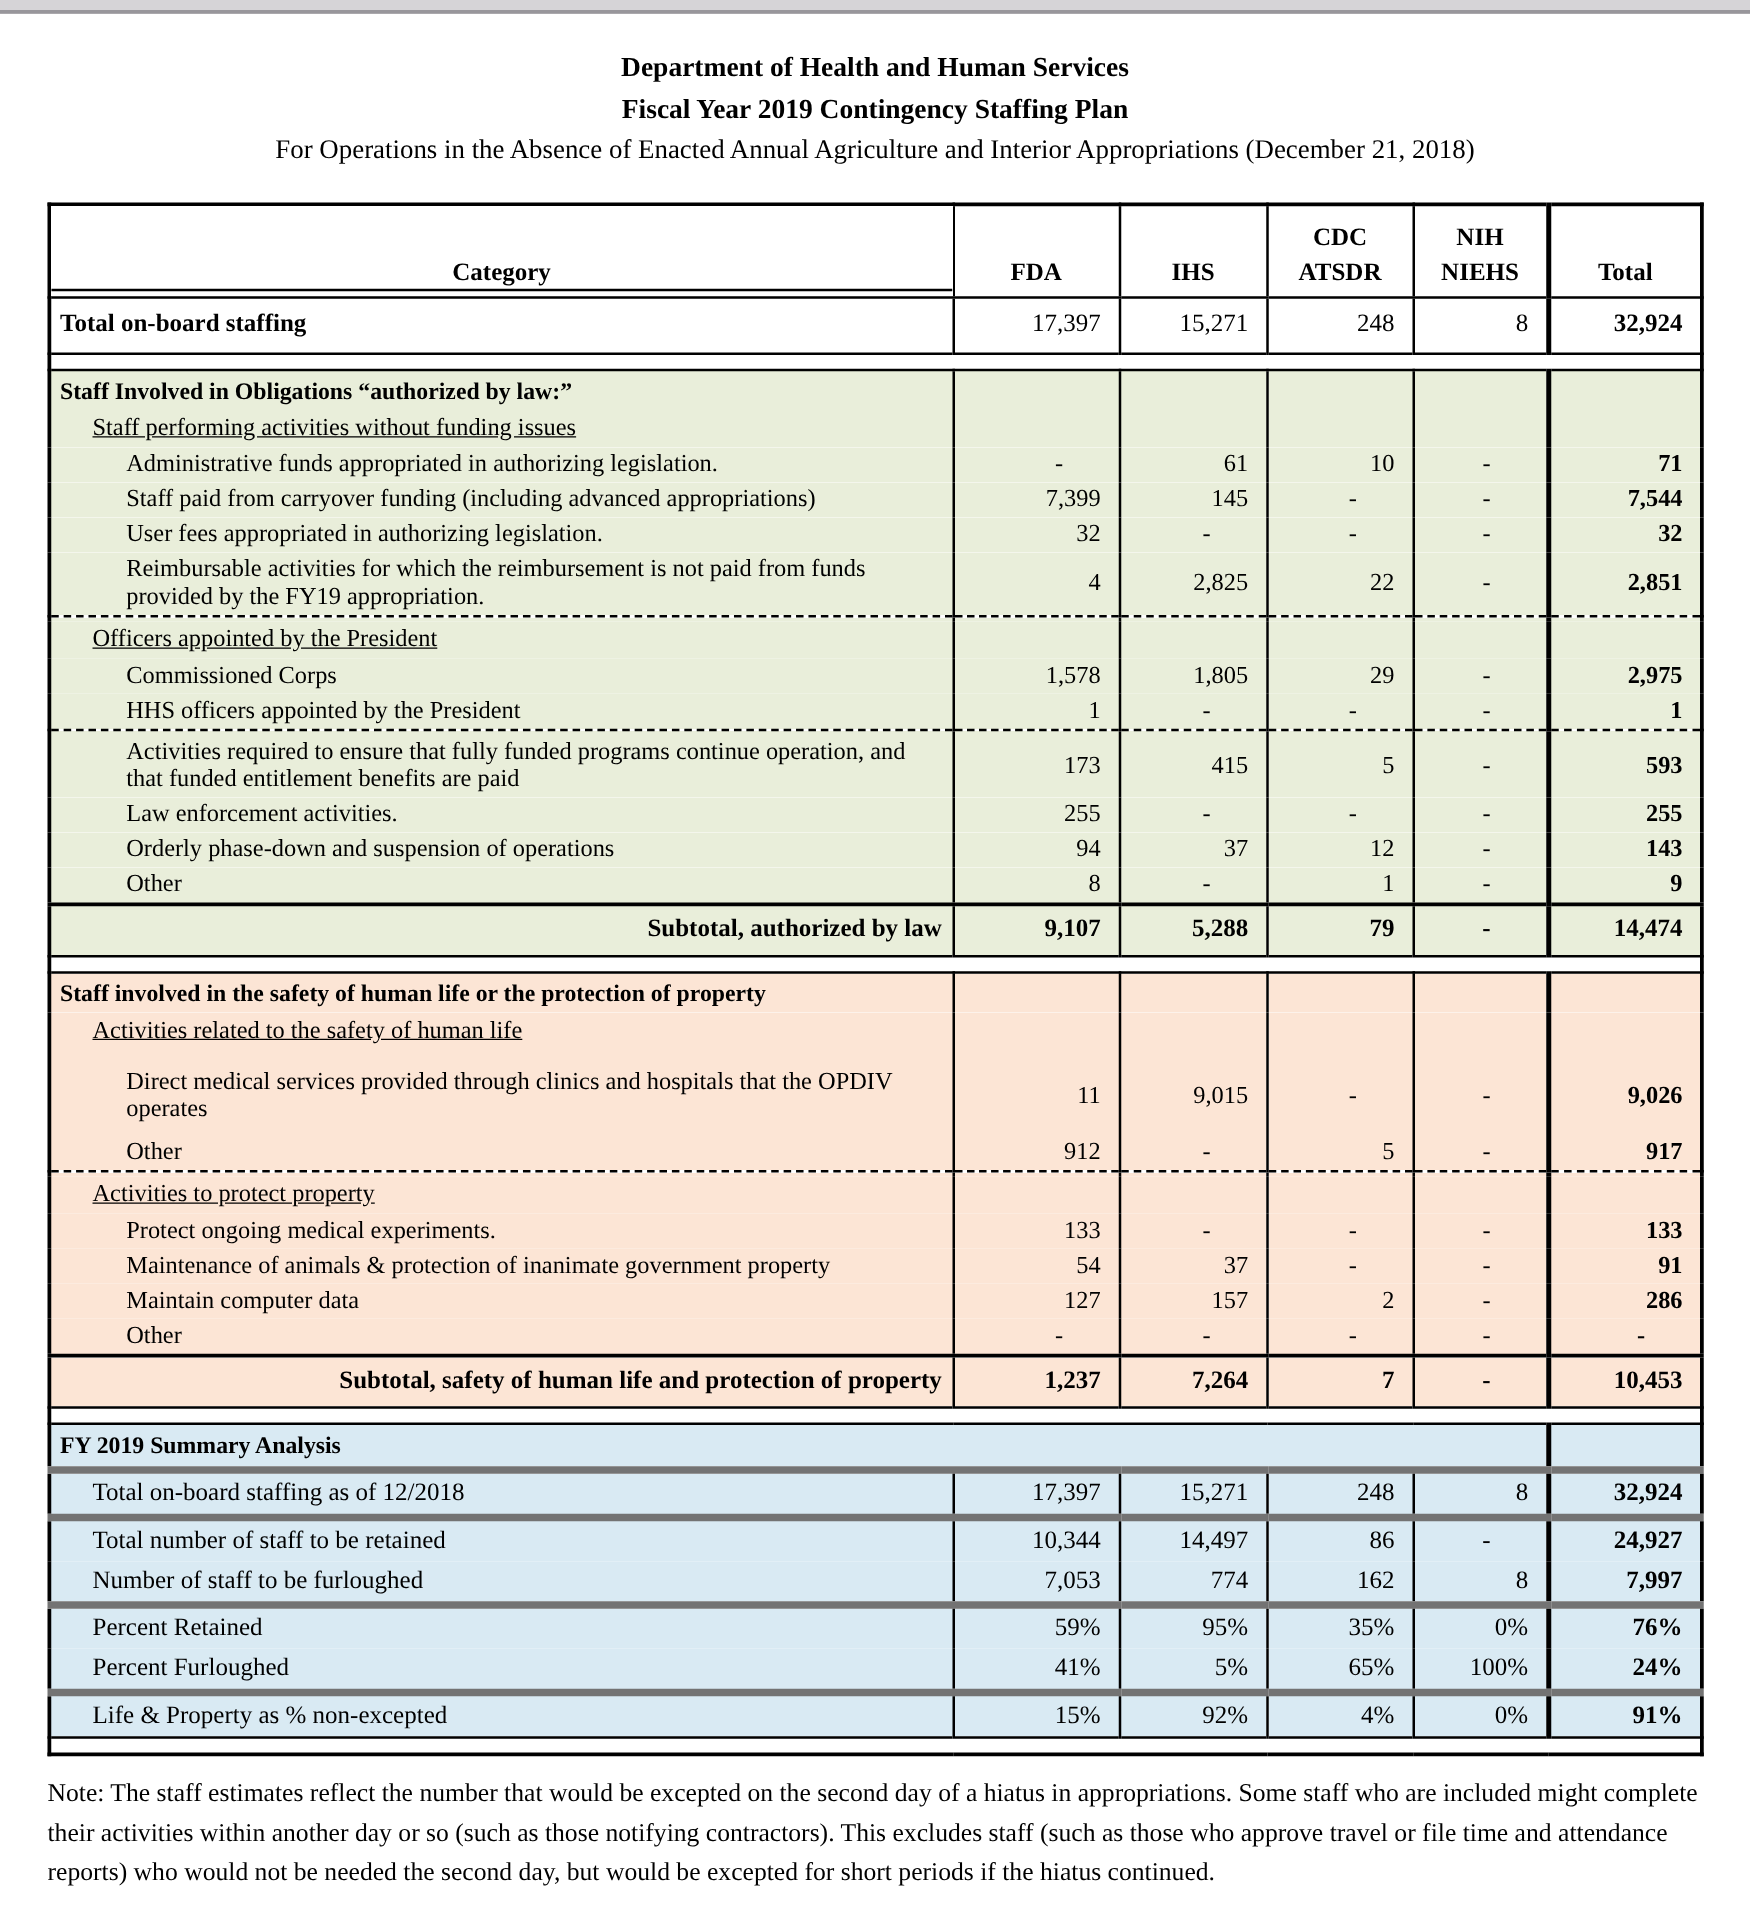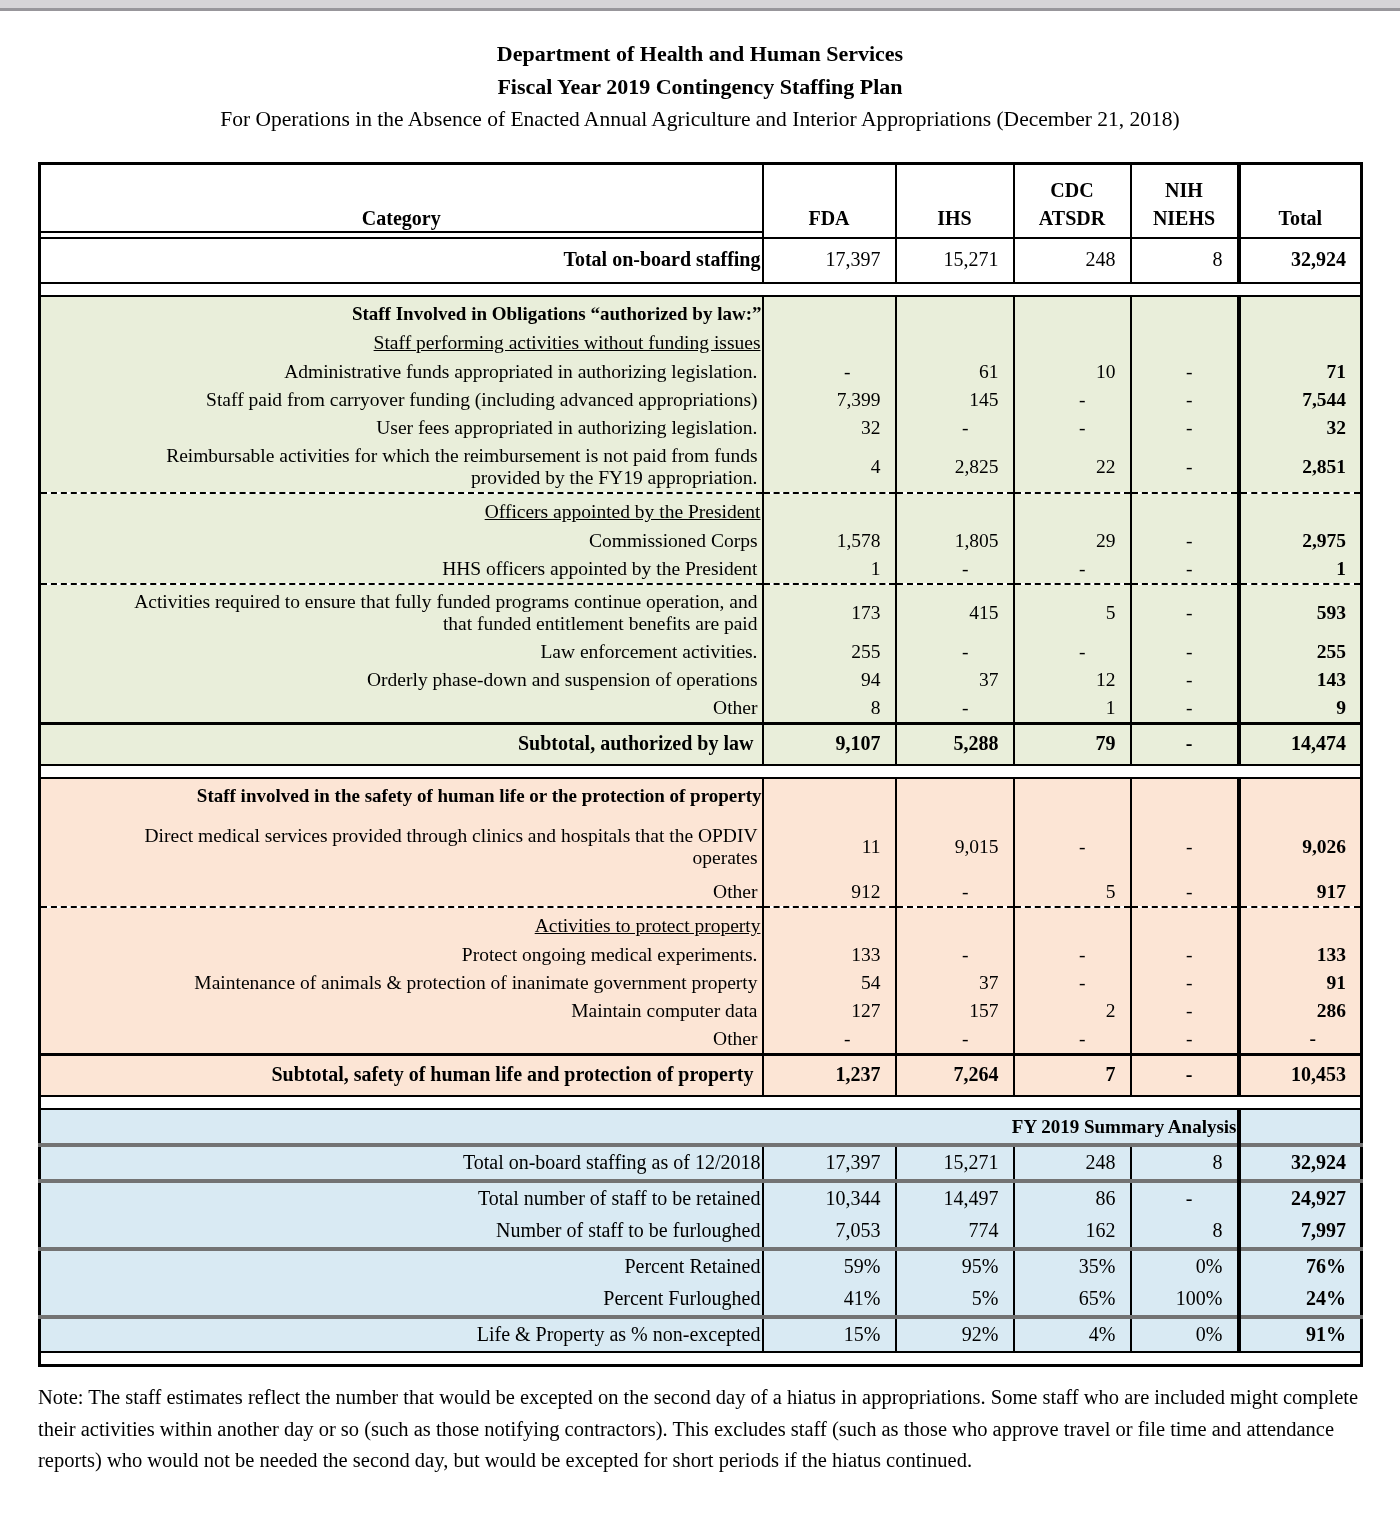--- a/index.html
+++ b/index.html
@@ -29,21 +29,21 @@
   thead th{
     height:66px;vertical-align:bottom;text-align:center;
     font-weight:700;font-size:20px;padding-bottom:5px;
     border-bottom:2px solid #000;line-height:1.4;
   }
   th.cat-h{position:relative}
   th.cat-h::after{content:"";position:absolute;left:0;right:0;bottom:4px;border-bottom:2px solid #000}
 
   tr.toprow td{padding-top:9px;padding-bottom:11px;font-size:20px}
 
-  td.cat{text-align:right}
+  td.cat{text-align:left}
   td.cat.l0{padding-left:7px;font-weight:700}
   td.cat.l1{padding-left:33px}
   td.cat.l2{padding-left:60px;padding-right:4px}
   td.u{text-decoration:underline}
 
   td.sectitle{padding:6px 0 3px 7px;font-weight:700;font-size:19px}
   tr.subhead td{padding-top:4px;padding-bottom:4px}
   tr.item td{padding-top:3px;padding-bottom:3px}
   tr.item.tall td{padding-top:15px;padding-bottom:9px}
 
@@ -55,21 +55,21 @@
   tr.divider td{border-top:2px dashed #000;height:3px;padding:0;line-height:0;font-size:0}
 
   tr.subtotal td{border-top:3px solid #000;font-weight:700;padding-top:7px;padding-bottom:9px;font-size:20px}
   tr.subtotal td.cat{text-align:right;padding-right:8px;padding-left:0}
 
   tr.gbar td{height:11px;padding:0;background:linear-gradient(180deg,#4e4e4e,#8f8f8f);border-top:2px solid #000;border-bottom:2px solid #000}
 
   tr.sumtrow td{border-bottom:2px solid #000}
   td.sumtitle{padding:6px 0 5px 7px}
   tr.sumrow td{padding-top:4px;padding-bottom:5px;font-size:20px}
-  tr.sumrow.gtop td{border-top:4px solid #737373}
+  tr.sumrow.gtop td{border-top:6px solid #737373}
 
   .note{width:1356px;margin:15px 0 20px 38px;font-size:20.5px;line-height:1.53}
 </style>
 </head>
 <body>
 
 <div class="screen-top-bar"></div>
 
 <div class="titles">
   <div class="title-line-1">Department of Health and Human Services</div>
@@ -254,20 +254,28 @@
     </tbody>
     <tbody class="sec" style="--bg:#fce5d5">
       <tr>
         <td class="cat sectitle">Staff involved in the safety of human life or the protection of property</td>
         <td class="vline"></td>
         <td class="vline"></td>
         <td class="vline"></td>
         <td class="vline"></td>
         <td class="vline totalcol"></td>
       </tr>
+      <tr class="subhead">
+        <td class="cat l1 u">Activities related to the safety of human life</td>
+        <td class="vline"></td>
+        <td class="vline"></td>
+        <td class="vline"></td>
+        <td class="vline"></td>
+        <td class="vline totalcol"></td>
+      </tr>
       <tr class="item tall">
         <td class="cat l2">Direct medical services provided through clinics and hospitals that the OPDIV operates</td>
         <td class="num vline">11</td>
         <td class="num vline">9,015</td>
         <td class="num vline dash">-</td>
         <td class="num vline dash">-</td>
         <td class="num vline totalcol">9,026</td>
       </tr>
       <tr class="item">
         <td class="cat l2">Other</td>

